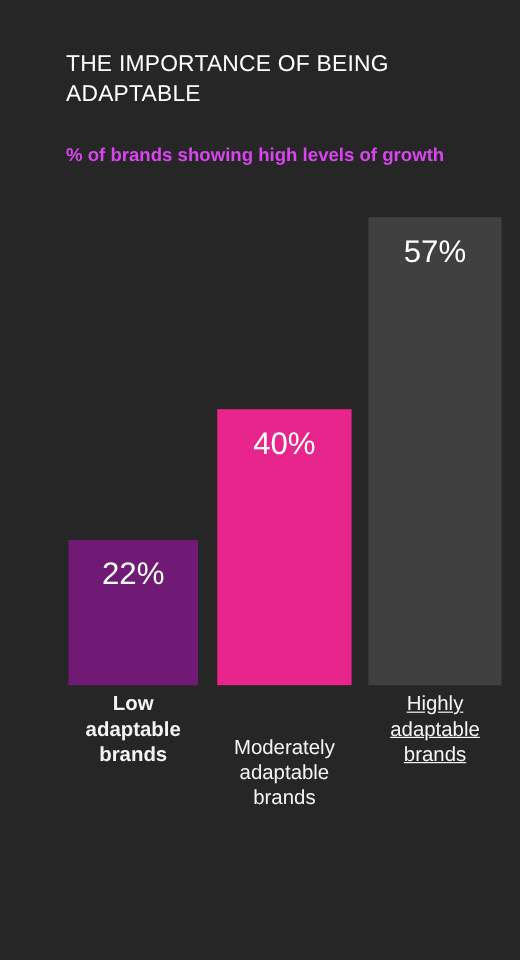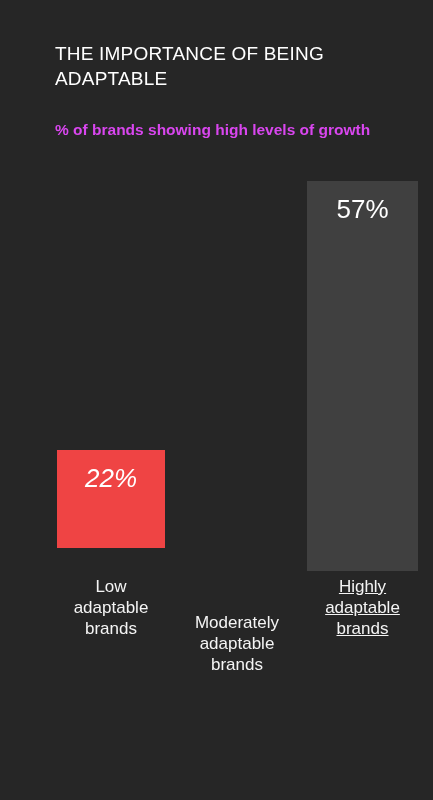--- a/index.html
+++ b/index.html
@@ -91,27 +91,30 @@
 <body>
 
 <div id="page">
 
   <div id="title">THE IMPORTANCE OF BEING ADAPTABLE</div>
 
   <div id="subtitle">% of brands showing high levels of growth</div>
 
   <div id="plot">
 
-    <div class="bar" id="bar-0" style="left: 57px; width: 108px; top: 450px; height: 98px; background: #ef4444; font-style: italic;">
+    <div class="bar" id="bar-0" style="left: 57px; width: 108px; top: 450px; height: 121px; background: #701a75;">
       <div class="bar-value">22%</div>
     </div>
-    <div class="cat-label" id="cat-0" style="left: 47px; width: 128px;">Low
+    <div class="cat-label" id="cat-0" style="left: 47px; width: 128px; font-weight: bold;">Low
 adaptable
 brands</div>
 
+    <div class="bar" id="bar-1" style="left: 181px; width: 112px; top: 341px; height: 230px; background: rgb(232, 37, 140);">
+      <div class="bar-value">40%</div>
+    </div>
     <div class="cat-label" id="cat-1" style="left: 171px; width: 132px; margin-top: 36px;">Moderately
 adaptable
 brands</div>
 
     <div class="bar" id="bar-2" style="left: 307px; width: 111px; top: 181px; height: 390px; background: #404040;">
       <div class="bar-value">57%</div>
     </div>
     <div class="cat-label" id="cat-2" style="left: 297px; width: 131px; text-decoration: underline;">Highly
 adaptable
 brands</div>

